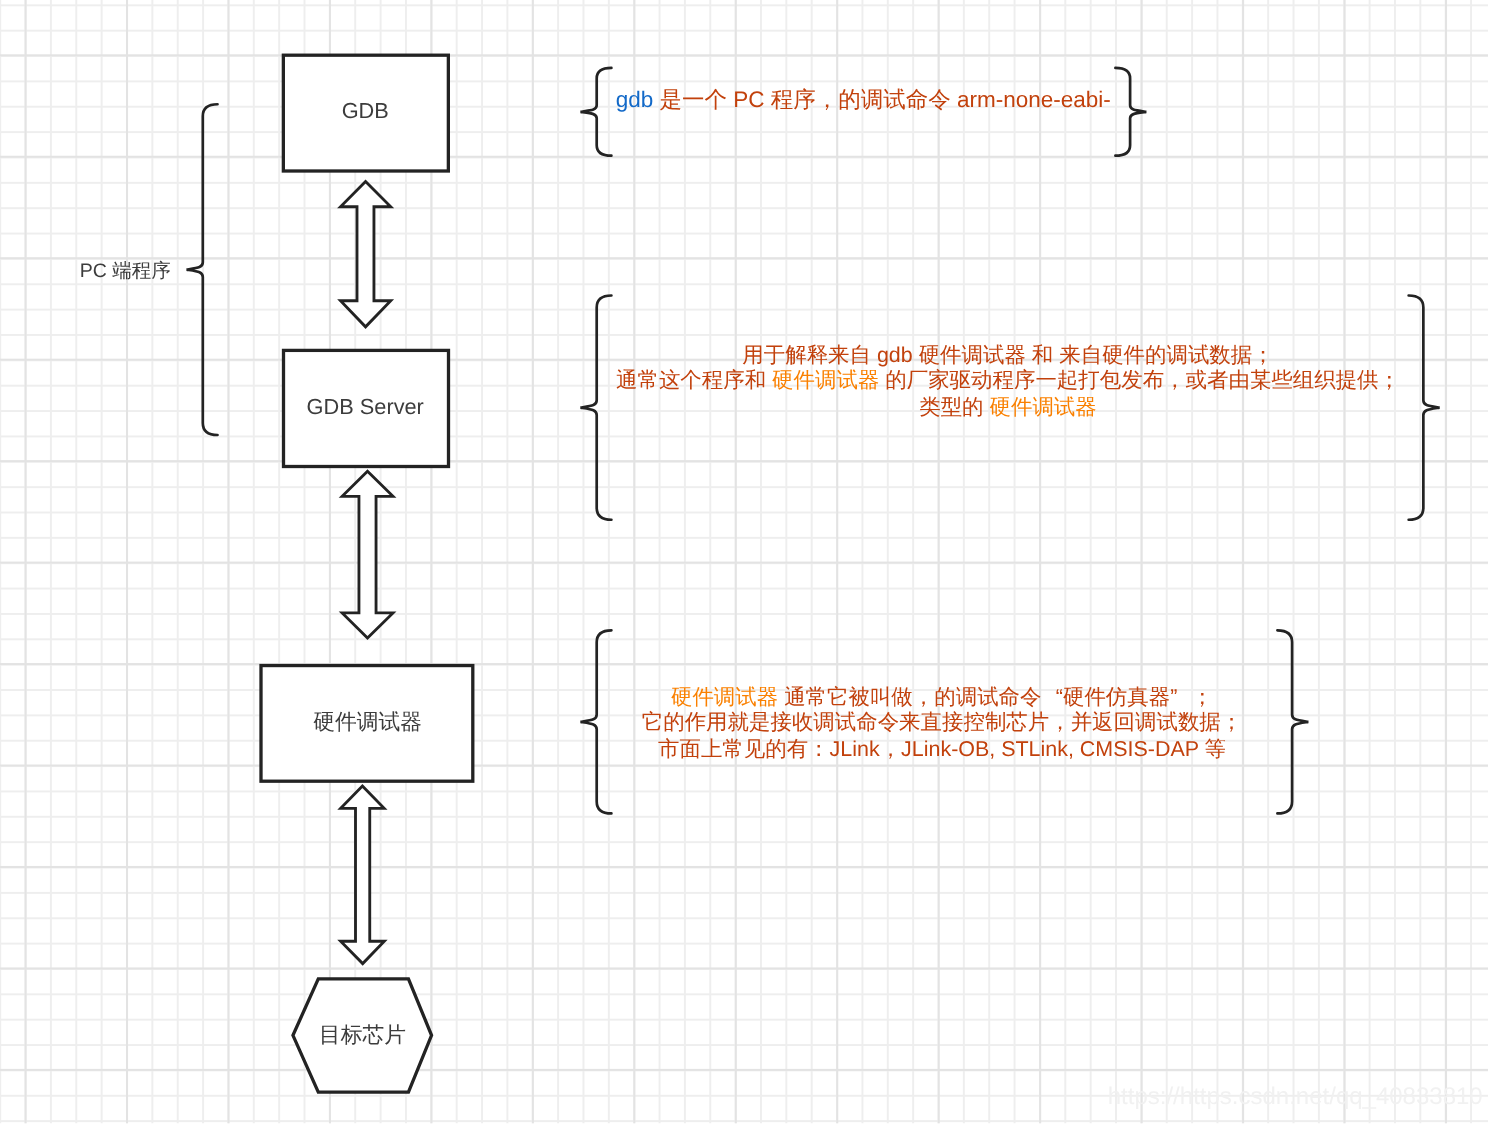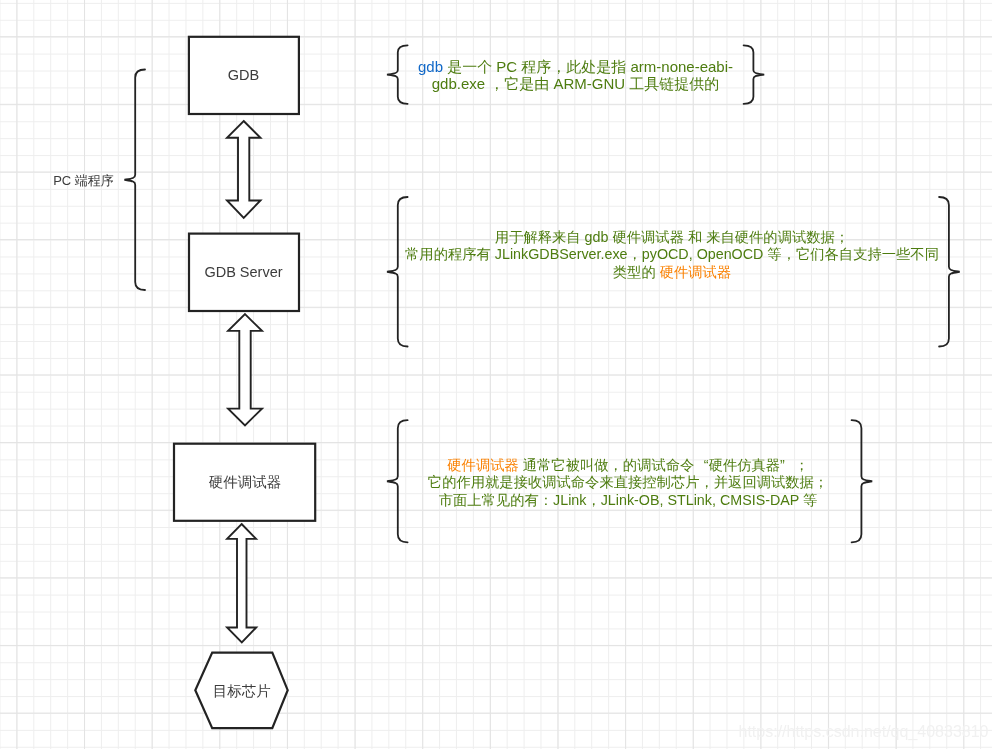--- a/index.html
+++ b/index.html
@@ -29,21 +29,21 @@
   .brace{fill:none;stroke:#232323;stroke-width:1.8;stroke-linecap:round;}
   .nodelabel{position:absolute;color:#3c3c3c;white-space:nowrap;
      font-size:14.5px;line-height:1;transform:translate(-50%,-50%) translateZ(0);}
   .note{position:absolute;font-size:14.3px;line-height:17.3px;color:#3c3c3c;
      text-align:center;white-space:nowrap;transform:translateZ(0);}
   .note div{white-space:nowrap;}
   .c-blue{color:#1269c8;}
   .c-blue2{color:#2b2be6;}
   .c-green{color:#00b050;}
   .c-orange{color:#fa8000;}
-  .c-text{color:#4d7c0f;}
+  .c-text{color:#c2410c;}
   .fw{display:inline-block;width:1em;text-align:left;}
   .fwr{display:inline-block;width:1em;text-align:right;}
   #watermark{position:absolute;color:#f1f1f1;font-size:16px;white-space:nowrap;}
 </style>
 </head>
 <body>
 
 <div id="grid"></div>
 <div id="gridmajor"></div>
 
@@ -68,26 +68,25 @@
 </svg>
 
 <div class="nodelabel" style="left:243.5px;top:75px;">GDB</div>
 <div class="nodelabel" style="left:243.5px;top:272px;">GDB Server</div>
 <div class="nodelabel" style="left:245px;top:482px;">硬件调试器</div>
 <div class="nodelabel" style="left:241.7px;top:691.2px;">目标芯片</div>
 
 <div class="nodelabel" style="left:83.5px;top:179.5px;font-size:13px;">PC 端程序</div>
 
 <div class="note" id="note-gdb" style="left:398.5px;top:58.9px;width:354px;font-size:15px;line-height:16.9px;">
-    <div><span class="c-blue">gdb</span><span class="c-text"> 是一个 PC 程序</span><span class="c-text fw">，</span><span class="c-text">此处是指 arm-none-eabi-</span></div>
-    <div><span class="c-text">gdb.exe </span><span class="c-text fw">，</span><span class="c-text">它是由 ARM-GNU 工具链提供的</span></div>
+    <div><span class="c-blue">gdb</span><span class="c-text"> 是一个 PC 程序</span><span class="c-text fw">，</span><span class="c-text">的调试命令 arm-none-eabi-</span></div>
   </div>
 <div class="note" id="note-gdb-server" style="left:398.5px;top:229.2px;width:547px;">
     <div><span class="c-text">用于解释来自 gdb 硬件调试器 和 来自硬件的调试数据</span><span class="c-text fw">；</span></div>
-    <div><span class="c-text">常用的程序有 JLinkGDBServer.exe</span><span class="c-text fw">，</span><span class="c-text">pyOCD, OpenOCD 等</span><span class="c-text fw">，</span><span class="c-text">它们各自支持一些不同</span></div>
+    <div><span class="c-text">通常这个程序和 </span><span class="c-orange">硬件调试器</span><span class="c-text"> 的厂家驱动程序一起打包发布</span><span class="c-text fw">，</span><span class="c-text">或者由某些组织提供</span><span class="c-text fw">；</span></div>
     <div><span class="c-text">类型的 </span><span class="c-orange">硬件调试器</span></div>
   </div>
 <div class="note" id="note-hw" style="left:394px;top:456.7px;width:468px;line-height:17.6px;">
     <div><span class="c-orange">硬件调试器</span><span class="c-text"> 通常它被叫做</span><span class="c-text fw">，</span><span class="c-text">的调试命令</span><span class="c-text fwr">“</span><span class="c-text">硬件仿真器</span><span class="c-text fw">”</span><span class="c-text fw">；</span></div>
     <div><span class="c-text">它的作用就是接收调试命令来直接控制芯片</span><span class="c-text fw">，</span><span class="c-text">并返回调试数据</span><span class="c-text fw">；</span></div>
     <div><span class="c-text">市面上常见的有</span><span class="c-text fw">：</span><span class="c-text">JLink</span><span class="c-text fw">，</span><span class="c-text">JLink-OB, STLink, CMSIS-DAP 等</span></div>
   </div>
 
 <div id="watermark" style="left:738.5px;top:722.5px;">https://https.csdn.net/qq_40833810</div>
 

